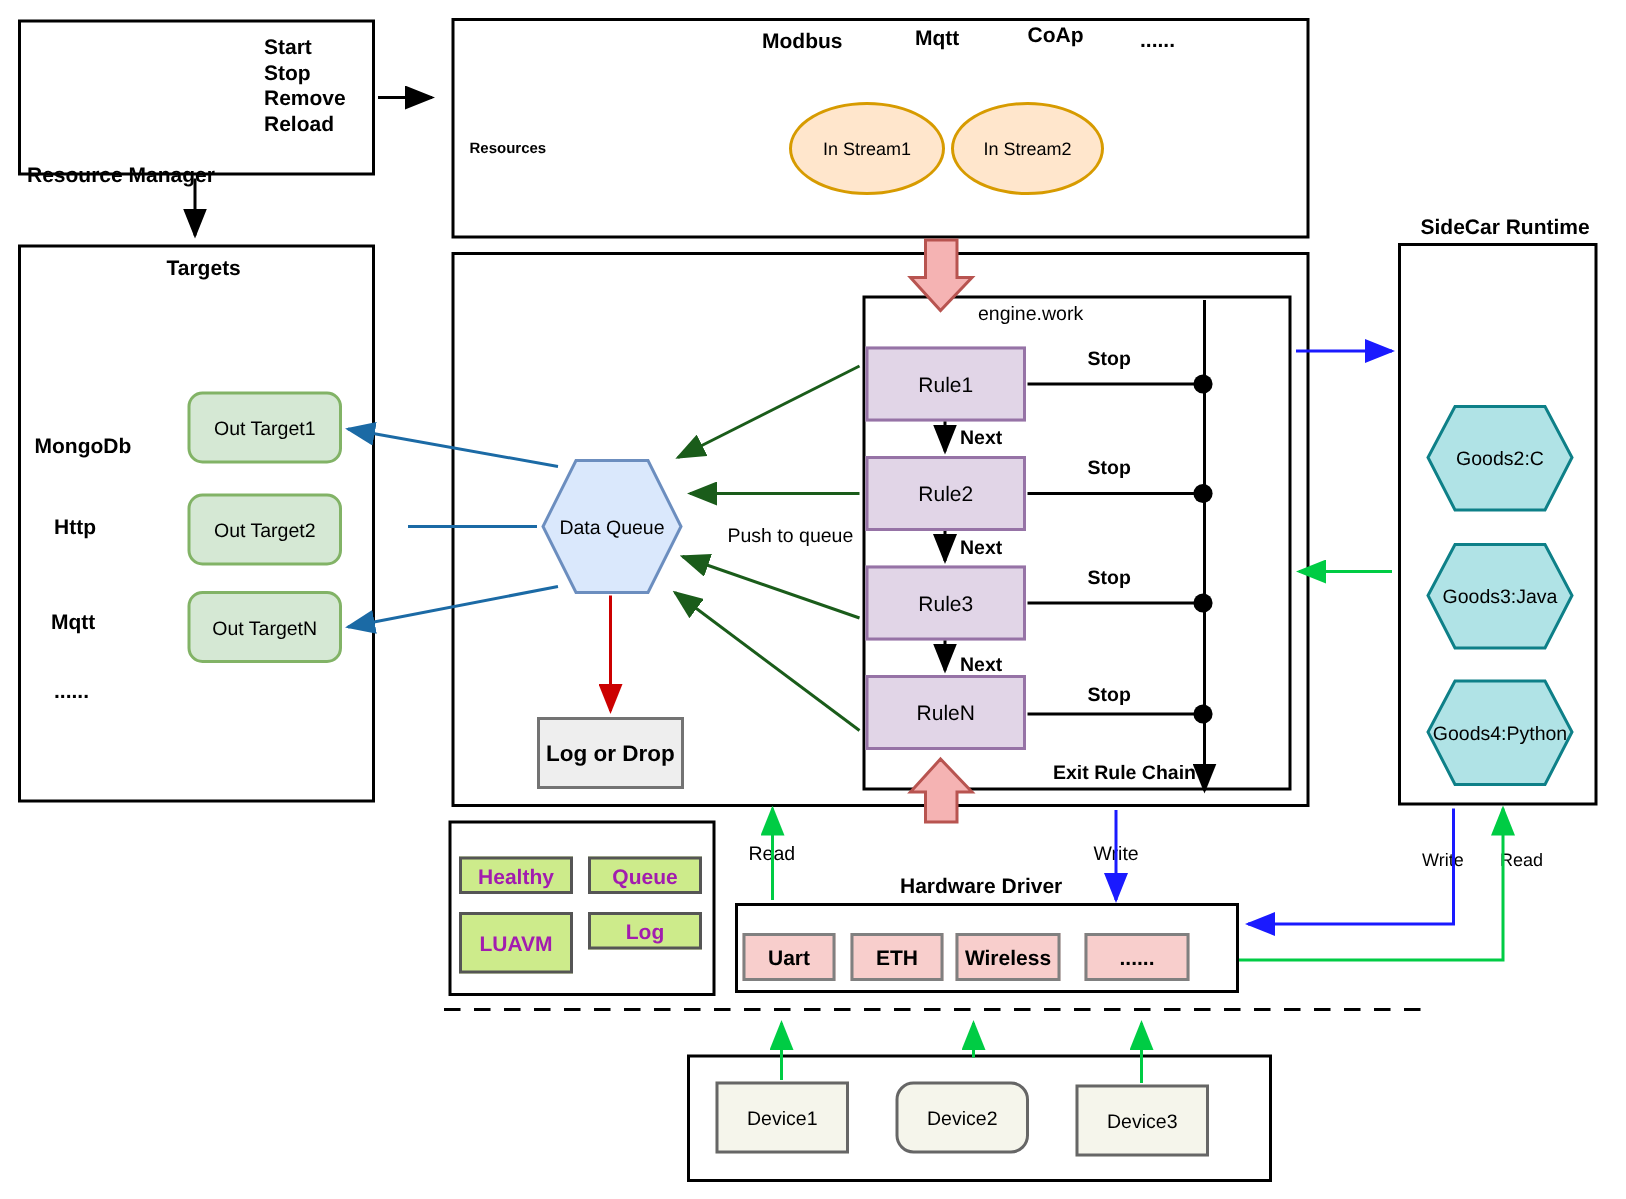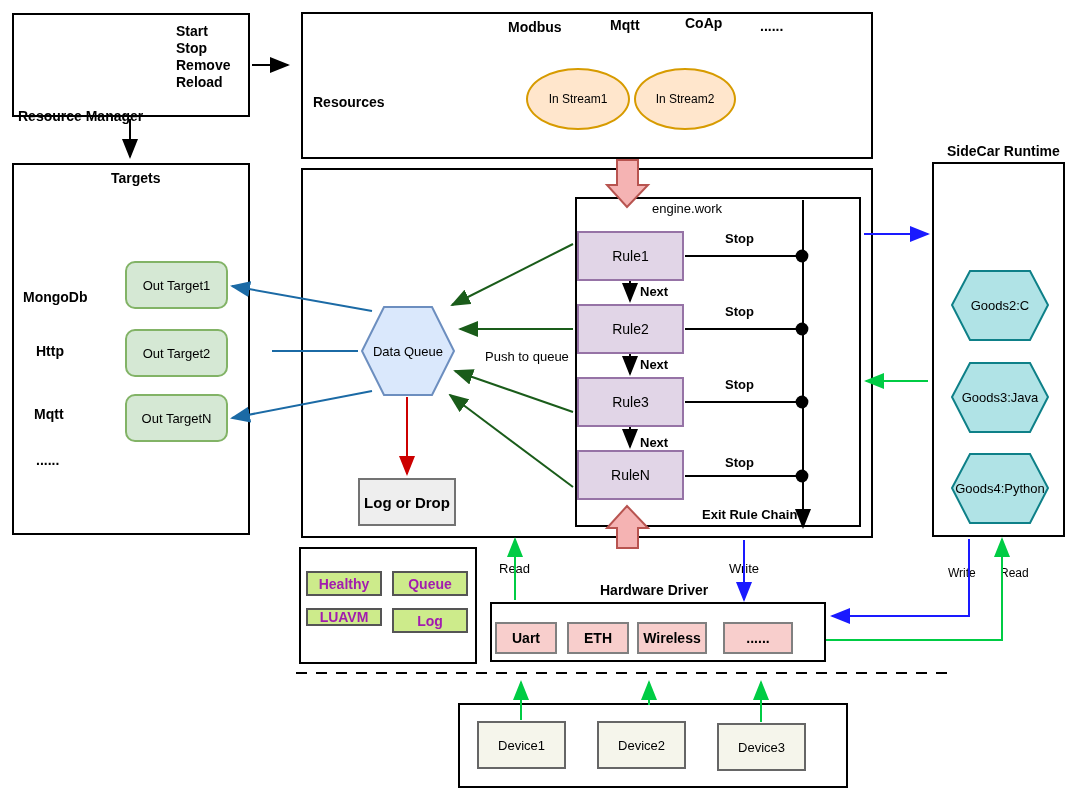--- a/index.html
+++ b/index.html
@@ -28,21 +28,21 @@
 <div id="stage">
 
   <div class="box panel" style="left:12px;top:13px;width:238px;height:104px;"></div>
   <div class="lbl bold" style="left:18px;top:60px;font-size:14px;margin-top:48px;">Resource Manager</div>
   <div class="lbl bold" style="left:176px;top:23px;font-size:14px;line-height:17px;">Start</div>
   <div class="lbl bold" style="left:176px;top:40px;font-size:14px;line-height:17px;">Stop</div>
   <div class="lbl bold" style="left:176px;top:57px;font-size:14px;line-height:17px;">Remove</div>
   <div class="lbl bold" style="left:176px;top:74px;font-size:14px;line-height:17px;">Reload</div>
 
   <div class="box panel" style="left:301px;top:12px;width:572px;height:147px;"></div>
-  <div class="lbl bold" style="left:313px;top:94px;font-size:14px;text-align:right;">Resources</div>
+  <div class="lbl bold" style="left:313px;top:94px;font-size:10px;text-align:right;">Resources</div>
   <div class="lbl bold" style="left:508px;top:19px;font-size:14px;">Modbus</div>
   <div class="lbl bold" style="left:610px;top:17px;font-size:14px;">Mqtt</div>
   <div class="lbl bold" style="left:685px;top:15px;font-size:14px;">CoAp</div>
   <div class="lbl bold" style="left:760px;top:18px;font-size:14px;">......</div>
 
   <div class="node ellipse" style="left:526px;top:68px;width:104px;height:62px;">
       <span>In Stream1</span>
     </div>
   <div class="node ellipse" style="left:634px;top:68px;width:102px;height:62px;">
       <span>In Stream2</span>
@@ -128,21 +128,21 @@
     <span class="hextxt">Goods4:Python</span>
   </div>
 
   <div class="box panel" style="left:299px;top:547px;width:178px;height:117px;"></div>
   <div class="node status" style="left:306px;top:571px;width:76px;height:25px;">
       <span>Healthy</span>
     </div>
   <div class="node status" style="left:392px;top:571px;width:76px;height:25px;">
       <span>Queue</span>
     </div>
-  <div class="node status" style="left:306px;top:608px;width:76px;height:18px;">
+  <div class="node status" style="left:306px;top:608px;width:76px;height:41px;">
       <span>LUAVM</span>
     </div>
   <div class="node status" style="left:392px;top:608px;width:76px;height:25px;">
       <span>Log</span>
     </div>
 
   <div class="lbl bold" style="left:600px;top:582px;font-size:14px;">Hardware Driver</div>
   <div class="box panel" style="left:490px;top:602px;width:336px;height:60px;"></div>
   <div class="node hw" style="left:495px;top:622px;width:62px;height:32px;">
       <span>Uart</span>
@@ -154,21 +154,21 @@
       <span>Wireless</span>
     </div>
   <div class="node hw" style="left:723px;top:622px;width:70px;height:32px;">
       <span>......</span>
     </div>
 
   <div class="box panel" style="left:458px;top:703px;width:390px;height:85px;"></div>
   <div class="node device" style="left:477px;top:721px;width:89px;height:48px;">
       <span>Device1</span>
     </div>
-  <div class="node device" style="left:597px;top:721px;width:89px;height:48px;">
+  <div class="node device" style="left:597px;top:721px;width:89px;height:48px;border-radius:12px;">
       <span>Device2</span>
     </div>
   <div class="node device" style="left:717px;top:723px;width:89px;height:48px;">
       <span>Device3</span>
     </div>
 
   <div class="lbl" style="left:499px;top:561px;font-size:13px;">Read</div>
   <div class="lbl" style="left:729px;top:561px;font-size:13px;">Write</div>
   <div class="lbl" style="left:948px;top:566px;font-size:12px;">Write</div>
   <div class="lbl" style="left:1000px;top:566px;font-size:12px;">Read</div>

